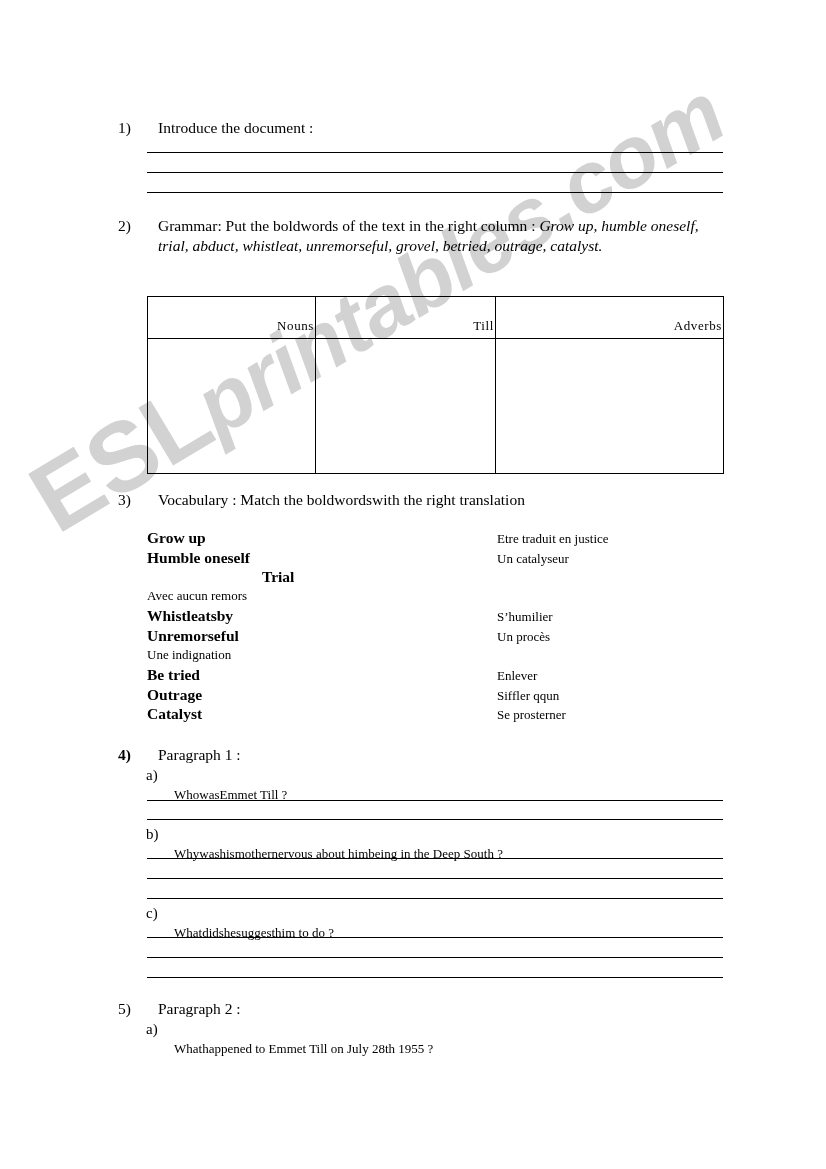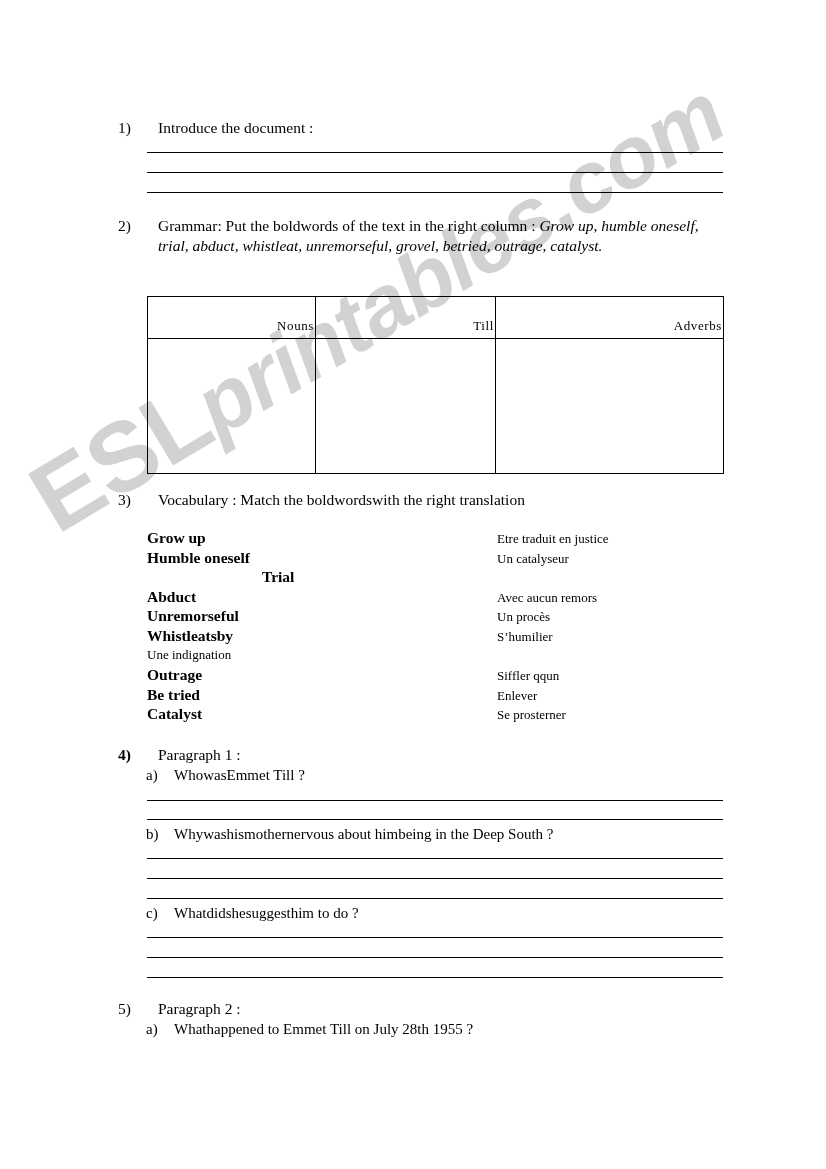--- a/index.html
+++ b/index.html
@@ -90,22 +90,23 @@
     margin-left: 28px;
   }
   .sub-num {
     width: 28px;
     flex: 0 0 28px;
     font-size: 15px;
     line-height: 20px;
   }
   .sub-body {
     flex: 1 1 auto;
-    font-size: 15px;
+    font-size: 13px;
     line-height: 20px;
+    margin-top: 20px;
   }
 
   
   .rule {
     position: absolute;
     left: 147px;
     width: 576px;
     height: 0;
     border-top: 1.4px solid #000000;
   }
@@ -222,41 +223,40 @@
       <div class="vright">Etre traduit en justice</div>
     </div>
     <div class="vrow">
       <div class="vleft">Humble oneself</div>
       <div class="vright">Un catalyseur</div>
     </div>
     <div class="vrow">
       <div class="vleft">Trial</div>
     </div>
     <div class="vrow">
-      <div class="vleft">Abduct</div>
       <div class="vright">Avec aucun remors</div>
+    </div>
+    <div class="vrow">
+      <div class="vleft">Whistleatsby</div>
+      <div class="vright">S’humilier</div>
     </div>
     <div class="vrow">
       <div class="vleft">Unremorseful</div>
       <div class="vright">Un procès</div>
     </div>
     <div class="vrow">
-      <div class="vleft">Whistleatsby</div>
-      <div class="vright">S’humilier</div>
-    </div>
-    <div class="vrow">
       <div class="vright">Une indignation</div>
+    </div>
+    <div class="vrow">
+      <div class="vleft">Be tried</div>
+      <div class="vright">Enlever</div>
     </div>
     <div class="vrow">
       <div class="vleft">Outrage</div>
       <div class="vright">Siffler qqun</div>
-    </div>
-    <div class="vrow">
-      <div class="vleft">Be tried</div>
-      <div class="vright">Enlever</div>
     </div>
     <div class="vrow">
       <div class="vleft">Catalyst</div>
       <div class="vright">Se prosterner</div>
     </div>
   </div>
 
   <div class="q-block" style="top:745px;">
     <div class="q-row">
       <div class="q-num bold">4)</div>

